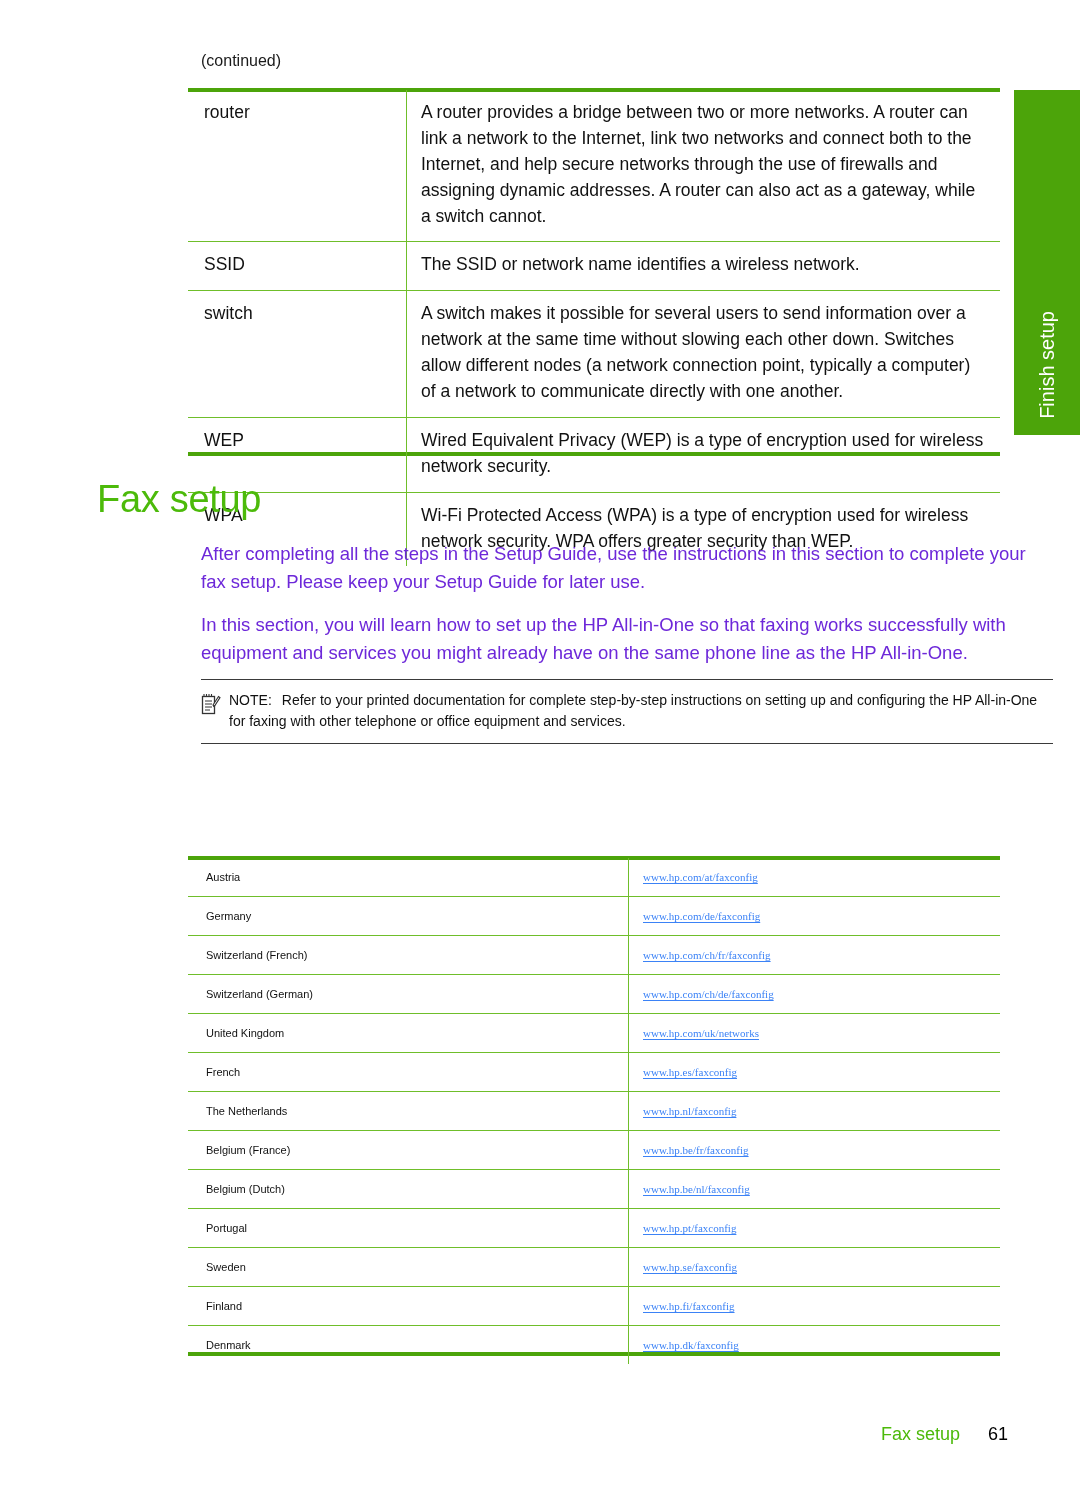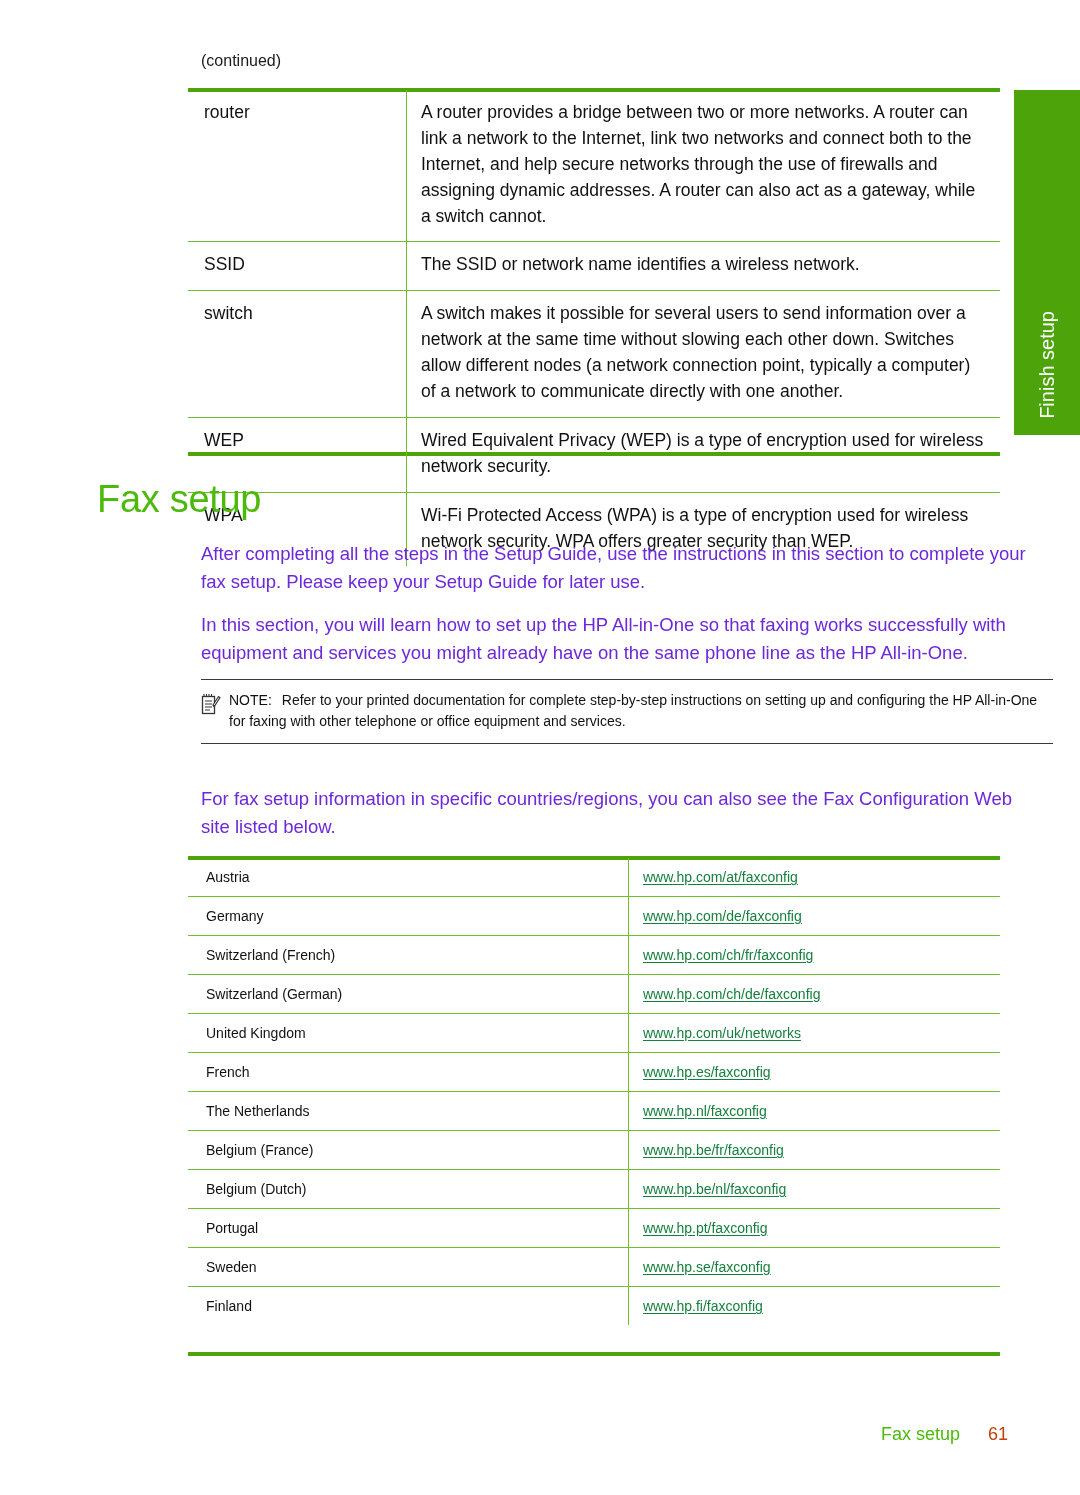--- a/index.html
+++ b/index.html
@@ -155,30 +155,31 @@
     top: 858px;
     width: 812px;
     border-collapse: collapse;
     table-layout: fixed;
   }
   .country-table .c1 { width: 410px; }
   .country-table td {
     border-bottom: 1.5px solid #6fbe2a;
     border-right: 1.5px solid #6fbe2a;
     padding: 11px 12px 11px 18px;
-    font-size: 14px;
+    font-size: 11px;
     color: #111111;
     height: 16px;
   }
   .country-table td:last-child { border-right: none; padding-left: 14px; }
   .country-table tr:last-child td { border-bottom: none; }
   .country-link {
-    color: #15803d;
+    color: #3b82f6;
     text-decoration: underline;
     text-underline-offset: 2px;
+    font-family: Liberation Serif, serif;
   }
   #country-rule-top { top: 856px; }
   #country-rule-bottom { top: 1352px; }
 
   
   .footer {
     position: absolute;
     left: 0;
     top: 1424px;
     width: 1080px;
@@ -189,21 +190,21 @@
     right: 120px;
     top: 0;
     font-size: 18px;
     color: #4cba0a;
   }
   .footer-page {
     position: absolute;
     right: 72px;
     top: 0;
     font-size: 18px;
-    color: #c2410c;
+    color: #000000;
   }
 </style>
 </head>
 <body>
 
 <div class="page">
 
   <div class="continued">(continued)</div>
 
   <div class="rule-top" id="glossary-rule-top"></div>
@@ -256,21 +257,20 @@
           <path d="M12 12 L17.5 3.5 L19 4.6 L13.6 13 Z" fill="#ffffff" stroke="#333333" stroke-width="1.1"></path>
           <path d="M12 12 L13.6 13 L12 14.2 Z" fill="#333333"></path>
         </svg>
       </span>
       <span class="note-text">
         <span class="note-label">NOTE:</span><span>Refer to your printed documentation for complete step-by-step instructions on setting up and configuring the HP All-in-One for faxing with other telephone or office equipment and services.</span>
       </span>
     </div>
   </div>
 
-  <p class="body body-col" id="para-3">For fax setup information in specific countries/regions, you can also see the Fax Configuration Web site listed below.</p>
 
   <div class="rule-top" id="country-rule-top"></div>
   <div class="rule-bottom" id="country-rule-bottom"></div>
 
   <table class="country-table">
     <tbody>
       <tr>
         <td class="c1">Austria</td>
         <td><a class="country-link" href="#">www.hp.com/at/faxconfig</a></td>
       </tr>
@@ -310,20 +310,24 @@
         <td class="c1">Portugal</td>
         <td><a class="country-link" href="#">www.hp.pt/faxconfig</a></td>
       </tr>
       <tr>
         <td class="c1">Sweden</td>
         <td><a class="country-link" href="#">www.hp.se/faxconfig</a></td>
       </tr>
       <tr>
         <td class="c1">Finland</td>
         <td><a class="country-link" href="#">www.hp.fi/faxconfig</a></td>
+      </tr>
+      <tr>
+        <td class="c1">Denmark</td>
+        <td><a class="country-link" href="#">www.hp.dk/faxconfig</a></td>
       </tr>
     </tbody>
   </table>
 
   <div class="footer">
     <span class="footer-title">Fax setup</span>
     <span class="footer-page">61</span>
   </div>
 
 </div>

